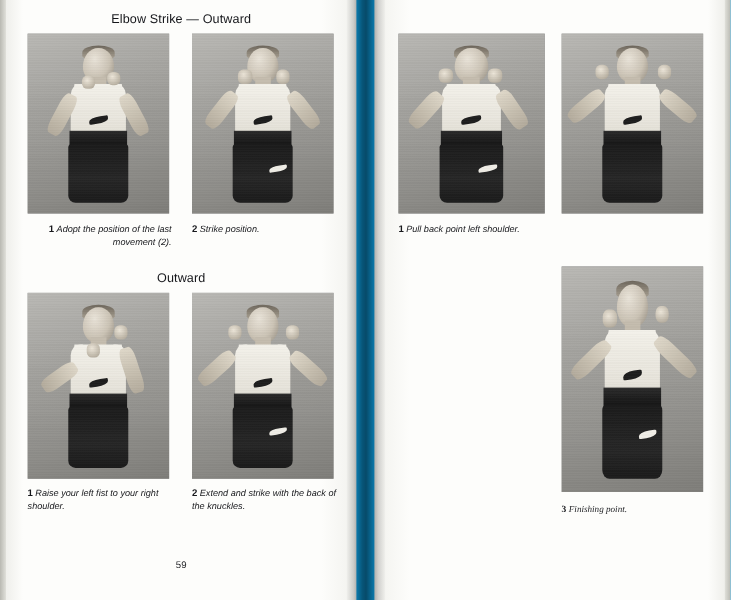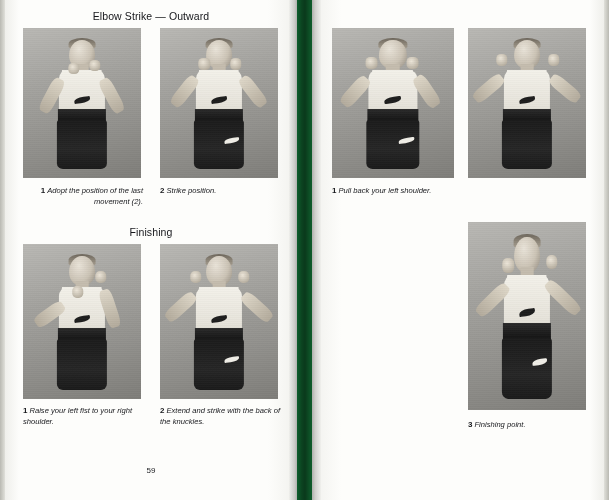--- a/index.html
+++ b/index.html
@@ -7,21 +7,21 @@
     padding: 0;
     background: #ffffff;
   }
   body {
     font-family: "Liberation Sans", sans-serif;
   }
   #book {
     position: relative;
     width: 609px;
     height: 500px;
-    background: #15803d;
+    background: #0ea5e9;
     overflow: hidden;
   }
   .page {
     position: absolute;
     top: 0;
     height: 500px;
     background: #fdfdfb;
   }
   .page-left {
     left: 5px;
@@ -279,21 +279,21 @@
       </div>
 
       <div class="caption" style="left:18px; top:186px; width:120px;text-align:right;">
         <b>1</b><span>Adopt the position of the last movement (2).</span>
       </div>
 
       <div class="caption" style="left:155px; top:186px; width:120px;">
         <b>2</b><span>Strike position.</span>
       </div>
 
-      <div class="heading" style="top:226px;">Finishing</div>
+      <div class="heading" style="top:226px;">Outward</div>
 
       <div class="photo" style="left:18px; top:244px; width:118px; height:155px;">
         <div class="ph-bg"></div>
         <div class="figure">
           <div class="hair"></div>
           <div class="head"></div>
           <div class="neck"></div>
           <div class="strapL"></div>
             <div class="strapR"></div>
           <div class="torso"></div>
@@ -380,21 +380,21 @@
           <div class="shorts"></div>
           <div class="armL" style="left:6%; top:26%; height:24%; transform:rotate(50deg);"></div>
           <div class="armR" style="right:6%; top:26%; height:24%; transform:rotate(-50deg);"></div>
           <div class="fist" style="left:20%; top:14%;"></div>
           <div class="fist" style="right:18%; top:14%;"></div>
         </div>
         <div class="ph-grain"></div>
       </div>
 
       <div class="caption" style="left:20px; top:186px; width:124px;">
-        <b>1</b><span>Pull back your left shoulder.</span>
+        <b>1</b><span>Pull back point left shoulder.</span>
       </div>
 
 
       <div class="photo" style="left:156px; top:222px; width:118px; height:188px;">
         <div class="ph-bg"></div>
         <div class="figure">
           <div class="hair"></div>
           <div class="head"></div>
           <div class="neck"></div>
           <div class="strapL"></div>
@@ -405,21 +405,21 @@
           <div class="shorts"></div>
           <div class="swoosh-w"></div>
           <div class="armL" style="left:10%; top:28%; height:22%; transform:rotate(46deg);"></div>
           <div class="armR" style="right:8%; top:26%; height:24%; transform:rotate(-46deg);"></div>
           <div class="fist" style="left:26%; top:16%;"></div>
           <div class="fist" style="right:20%; top:14%;"></div>
         </div>
         <div class="ph-grain"></div>
       </div>
 
-      <div class="caption" style="left:156px; top:420px; width:120px;">
+      <div class="caption" style="left:156px; top:420px; width:120px;font-family:Liberation Serif, serif;">
         <b>3</b><span>Finishing point.</span>
       </div>
 
     </div>
   </div>
 
   <div class="spine"></div>
 </div>
 
 </body></html>

